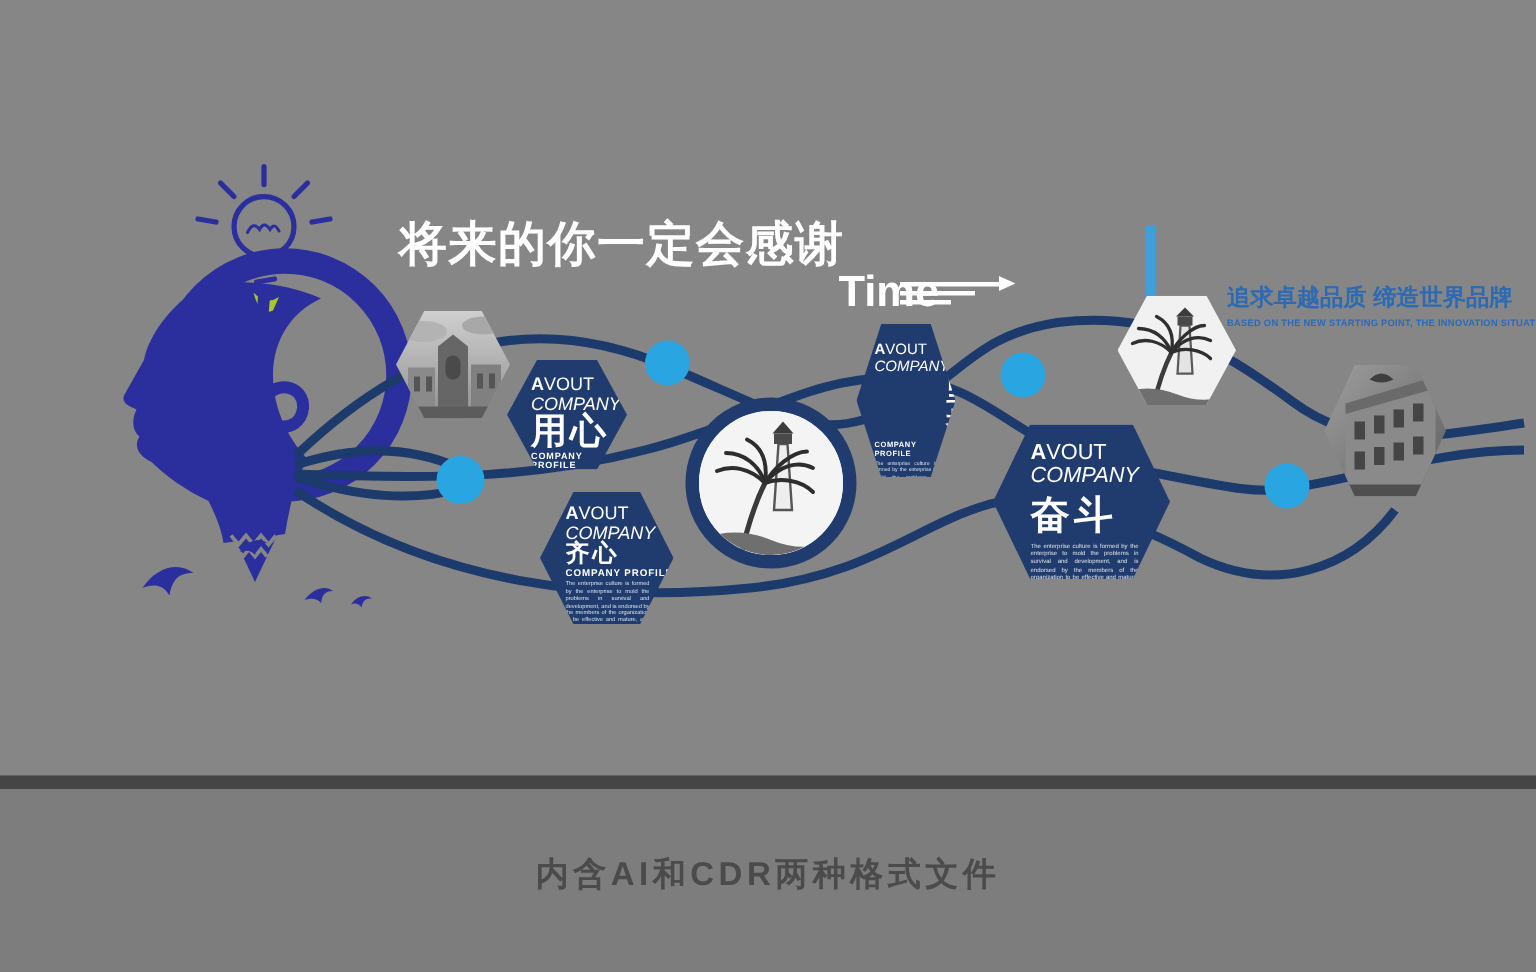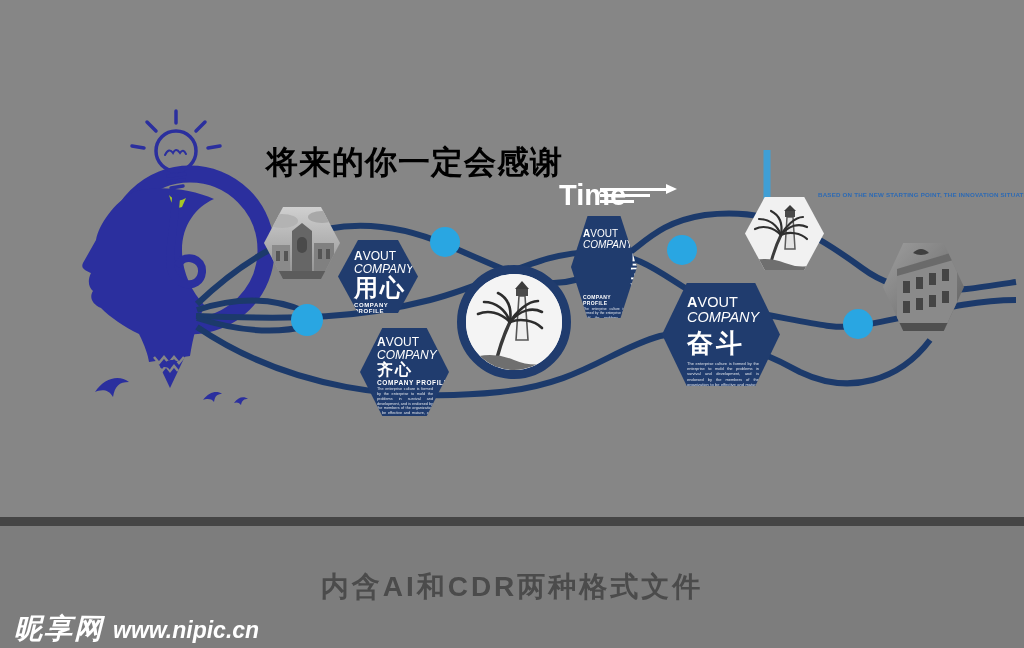--- a/index.html
+++ b/index.html
@@ -5,21 +5,21 @@
   html,body{margin:0;padding:0;background:#555;}
   .canvas{position:relative;width:1024px;height:648px;overflow:hidden;
           background:#7d7d7d;font-family:"Liberation Sans",sans-serif;}
   .upper{position:absolute;left:0;top:0;width:1024px;height:517px;background:#868686;}
   .stripe{position:absolute;left:0;top:517px;width:1024px;height:9px;background:#454545;}
   svg{display:block;}
   .abs{position:absolute;}
 
   
   .title1{position:absolute;left:266px;top:141px;font-size:32px;font-weight:800;
-          color:#000000;letter-spacing:1px;white-space:nowrap;}
+          color:#ffffff;letter-spacing:1px;white-space:nowrap;}
   .title2{position:absolute;left:594px;top:116px;font-size:50px;font-weight:800;
           color:#ffffff;letter-spacing:-1px;white-space:nowrap;}
   .title2 .hl{color:#3f9fd6;}
   .time{position:absolute;left:559px;top:179px;font-size:29px;font-weight:800;color:#ffffff;}
   .time-arrow{position:absolute;left:600px;top:188px;width:110px;height:18px;}
   .time-arrow .b1,.time-arrow .b2,.time-arrow .b3{position:absolute;left:0;height:2.6px;background:#fff;}
   .time-arrow .b1{top:0;width:68px;}
   .time-arrow .b2{top:6px;width:50px;}
   .time-arrow .b3{top:12px;width:34px;}
   .time-arrow .head{position:absolute;left:66px;top:-4px;width:0;height:0;
@@ -70,21 +70,21 @@
        border:9px solid #203c6e;border-radius:50%;overflow:hidden;}
 
   .dot{position:absolute;border-radius:50%;background:#29a6e2;}
   .dot1{left:430px;top:227px;width:30px;height:30px;}
   .dot2{left:291px;top:304px;width:32px;height:32px;}
   .dot3{left:667px;top:235px;width:30px;height:30px;}
   .dot4{left:843px;top:309px;width:30px;height:30px;}
 
   
   .note{position:absolute;left:0;top:568px;width:1024px;text-align:center;
-        font-size:28px;font-weight:600;color:#4b4b4b;letter-spacing:3px;}
+        font-size:22px;font-weight:600;color:#4b4b4b;letter-spacing:3px;}
   .watermark{position:absolute;left:14px;top:610px;color:#fff;font-style:italic;white-space:nowrap;}
   .watermark .brand{font-size:28px;font-weight:800;letter-spacing:2px;}
   .watermark .url{font-size:23px;font-weight:700;margin-left:9px;}
   .idbox{position:absolute;left:786px;top:616px;width:222px;height:23px;background:#979797;
          display:flex;align-items:center;justify-content:center;
          font-size:13px;color:#3a3a3a;white-space:nowrap;}
 </style>
 </head>
 <body>
 
@@ -265,21 +265,19 @@
 
   <div class="title1">将来的你一定会感谢</div>
   <div class="time">Time</div>
   <div class="time-arrow">
     <div class="b1"></div>
       <div class="b2"></div>
       <div class="b3"></div>
       <div class="head"></div>
   </div>
   <div class="slogan">
+    <div class="main">追求卓越品质 缔造世界品牌</div>
     <div class="sub">BASED ON THE NEW STARTING POINT, THE INNOVATION SITUATION</div>
   </div>
 
   <div class="stripe"></div>
   <div class="note">内含AI和CDR两种格式文件</div>
-  <div class="watermark">
-    <span class="brand">昵享网</span><span class="url">www.nipic.cn</span>
-  </div>
 </div>
 
 </body></html>

